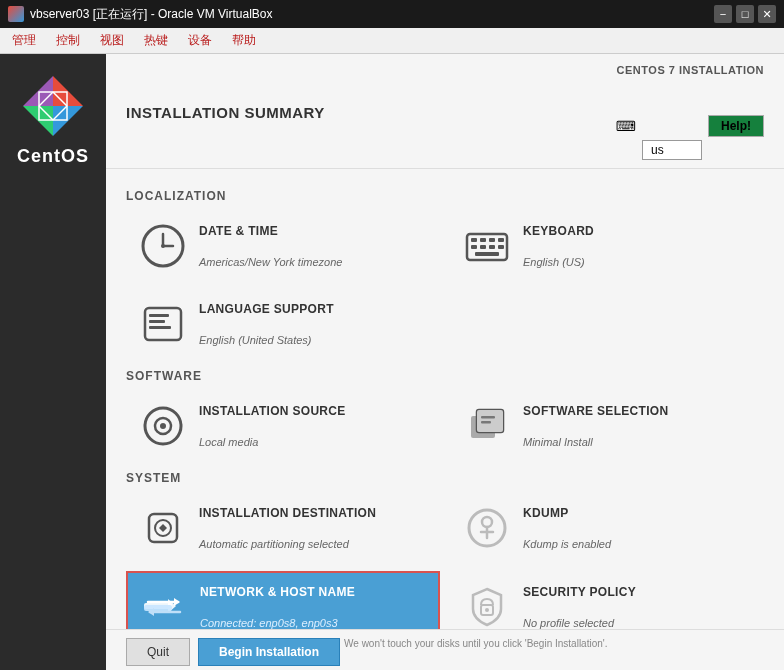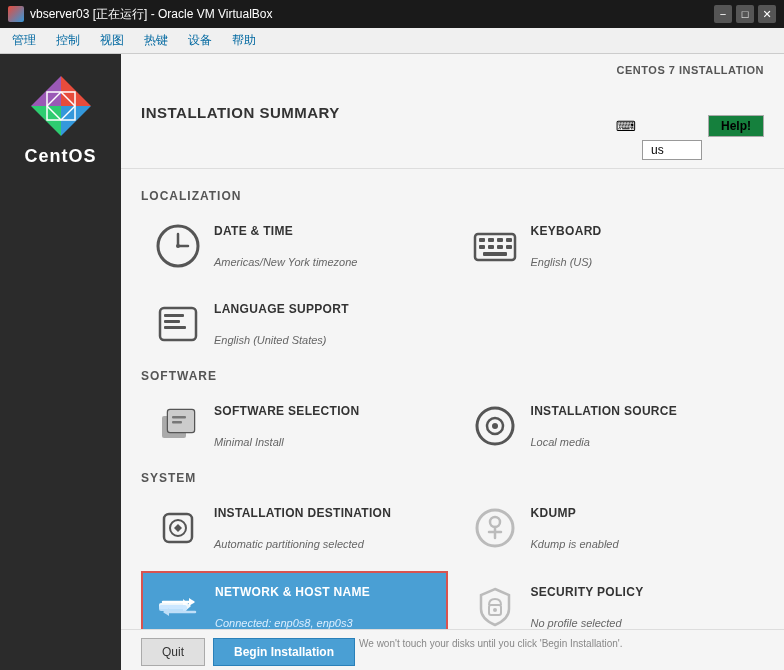--- a/index.html
+++ b/index.html
@@ -58,32 +58,32 @@
       display: flex;
       align-items: center;
       padding: 0 4px;
       border-bottom: 1px solid #ccc;
       font-size: 12px;
       gap: 4px;
     }
     .menu-item {
       padding: 2px 8px;
       cursor: pointer;
-      color: #0369a1;
+      color: #b91c1c;
     }
 
     
     .main-container {
       display: flex;
       height: calc(670px - 28px - 26px);
     }
 
     
     .sidebar {
-      width: 121px;
+      width: 106px;
       background: #2b2b2b;
       display: flex;
       flex-direction: column;
       align-items: center;
       padding-top: 20px;
     }
     .centos-logo {
       width: 64px;
       height: 64px;
       margin-bottom: 8px;
@@ -393,46 +393,46 @@
         <div style="background:transparent;"></div>
       </div>
 
       <div class="section-label">SOFTWARE</div>
 
       <div class="items-grid">
 
         <div class="item-card">
           <div class="item-icon">
             <svg width="48" height="48" viewBox="0 0 48 48">
+              <circle cx="24" cy="24" r="18" fill="none" stroke="#555" stroke-width="3"></circle>
+              <circle cx="24" cy="24" r="8" fill="none" stroke="#555" stroke-width="2.5"></circle>
+              <circle cx="24" cy="24" r="3" fill="#555"></circle>
+            </svg>
+          </div>
+          <div class="item-text">
+            <div class="item-title">INSTALLATION SOURCE</div>
+            <div class="item-subtitle">Local media</div>
+          </div>
+        </div>
+
+        <div class="item-card">
+          <div class="item-icon">
+            <svg width="48" height="48" viewBox="0 0 48 48">
               <rect x="8" y="14" width="24" height="22" rx="2" fill="#aaa"></rect>
               <rect x="14" y="8" width="26" height="22" rx="2" fill="none" stroke="#555" stroke-width="2.5" fill-opacity="0"></rect>
               <rect x="14" y="8" width="26" height="22" rx="2" fill="#ccc"></rect>
               <rect x="18" y="14" width="14" height="2.5" rx="1" fill="#777"></rect>
               <rect x="18" y="19" width="10" height="2.5" rx="1" fill="#777"></rect>
             </svg>
           </div>
           <div class="item-text">
             <div class="item-title">SOFTWARE SELECTION</div>
             <div class="item-subtitle">Minimal Install</div>
           </div>
         </div>
-
-        <div class="item-card">
-          <div class="item-icon">
-            <svg width="48" height="48" viewBox="0 0 48 48">
-              <circle cx="24" cy="24" r="18" fill="none" stroke="#555" stroke-width="3"></circle>
-              <circle cx="24" cy="24" r="8" fill="none" stroke="#555" stroke-width="2.5"></circle>
-              <circle cx="24" cy="24" r="3" fill="#555"></circle>
-            </svg>
-          </div>
-          <div class="item-text">
-            <div class="item-title">INSTALLATION SOURCE</div>
-            <div class="item-subtitle">Local media</div>
-          </div>
-        </div>
       </div>
 
       <div class="section-label">SYSTEM</div>
 
       <div class="items-grid">
 
         <div class="item-card">
           <div class="item-icon">
             <svg width="48" height="48" viewBox="0 0 48 48">
               <rect x="10" y="10" width="28" height="28" rx="5" fill="none" stroke="#555" stroke-width="2.5"></rect>

